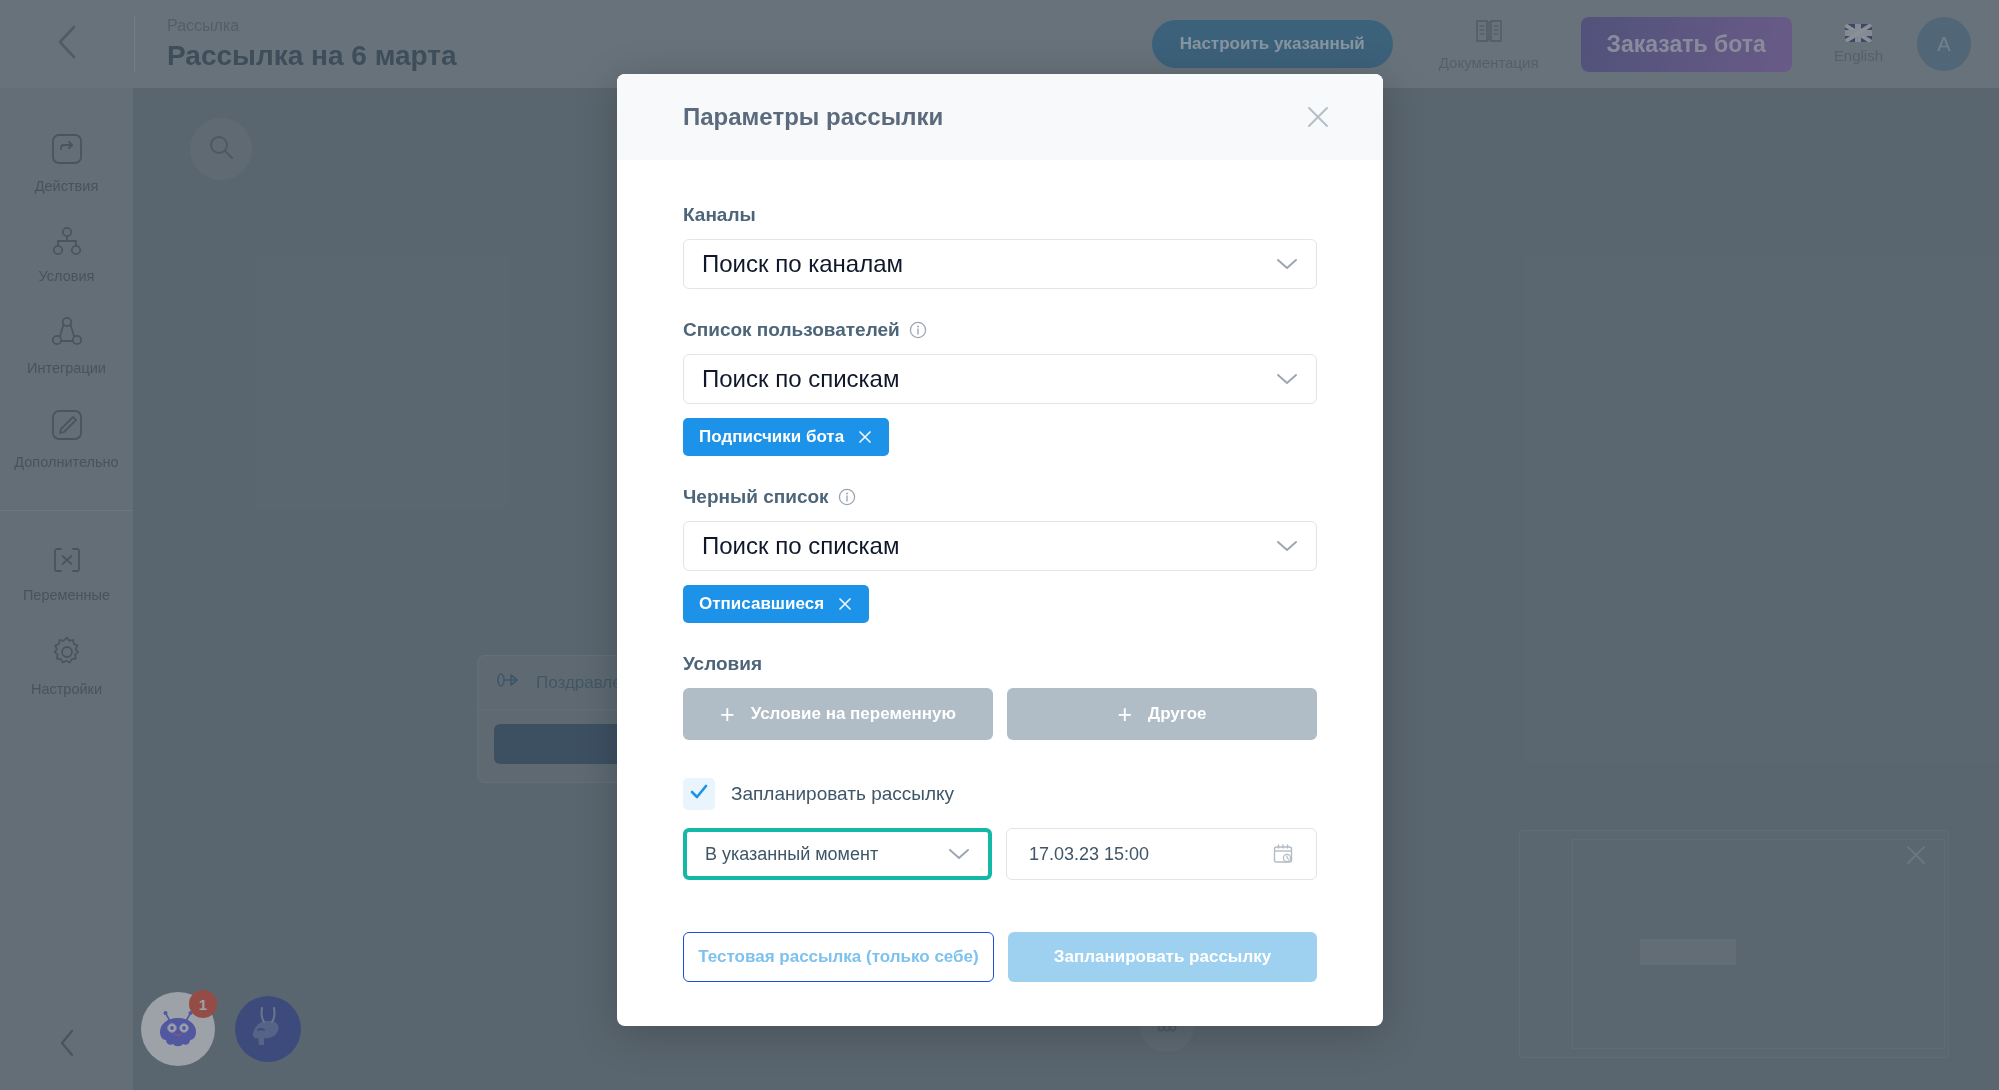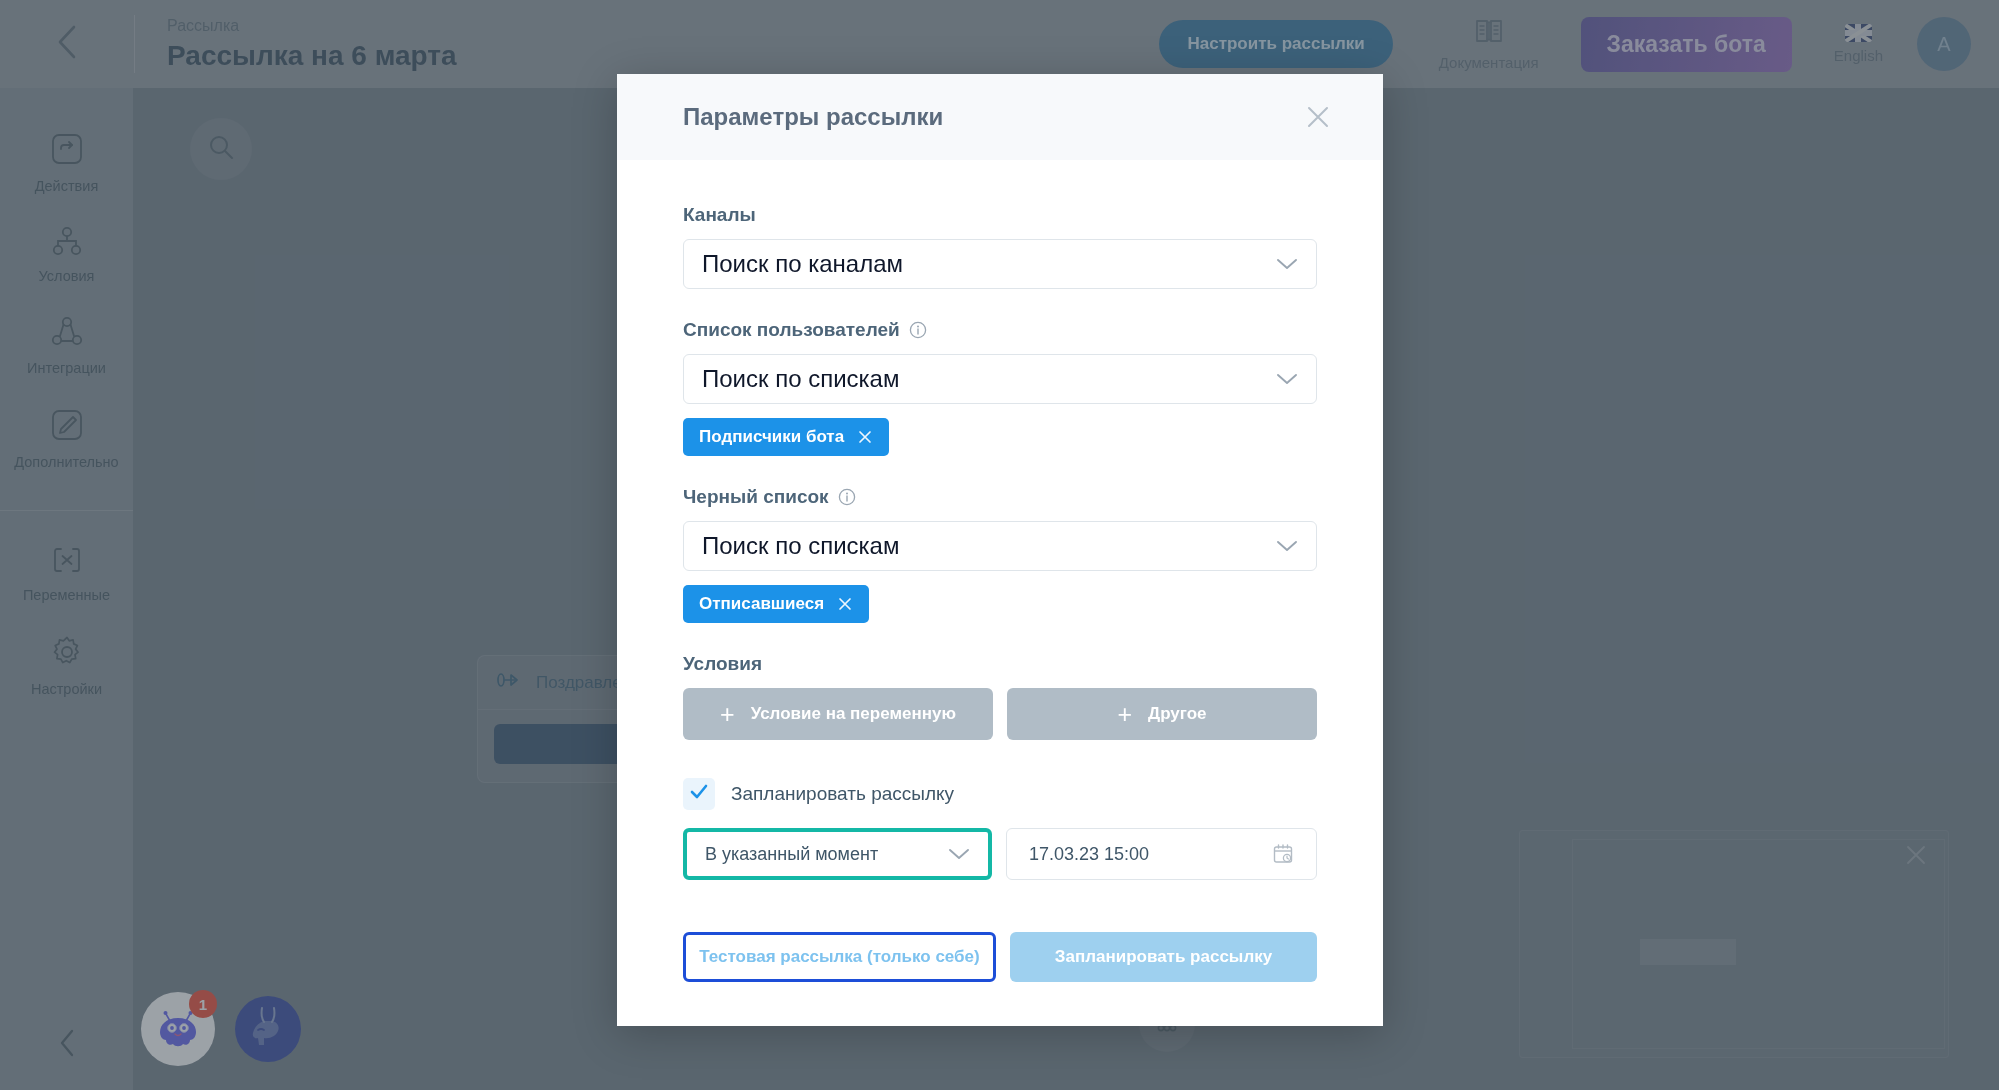--- a/index.html
+++ b/index.html
@@ -184,21 +184,21 @@
     background: #2b3f9e; display: flex; align-items: center; justify-content: center;
     cursor: pointer;
   }
 
   
   #modal {
     position: absolute; z-index: 80;
     left: 617px; top: 74px;
     width: 766px;
     background: #fff;
-    border-radius: 0;
+    border-radius: 8px;
     box-shadow: 0 8px 42px rgba(0,0,0,0.22);
     overflow: hidden;
   }
   .modal-head {
     height: 86px; background: #f7f9fb;
     display: flex; align-items: center;
     padding: 0 44px 0 66px;
   }
   .modal-title { font-size: 24px; font-weight: 700; color: #5b6b7d; }
   .modal-close { margin-left: auto; cursor: pointer; padding: 8px; line-height: 0; }
@@ -249,21 +249,21 @@
     flex: 1; height: 52px; border: 1px solid #dfe5ea; border-radius: 6px;
     display: flex; align-items: center; padding: 0 22px; cursor: text;
   }
   .dt-input .val { font-size: 18px; color: #3f5668; }
   .dt-input .cal { margin-left: auto; line-height: 0; }
   .modal-foot {
     display: flex; gap: 14px;
     padding: 52px 66px 44px 66px;
   }
   .btn-test {
-    flex: 1; height: 50px; border: 3px solid #1d4ed8; border-radius: 6px;
+    flex: 1; height: 50px; border: 1px solid #1d4ed8; border-radius: 6px;
     background: #fff; color: #7dc2ef;
     font-size: 17px; font-weight: 600; font-family: inherit; cursor: pointer;
   }
   .btn-schedule {
     flex: 1; height: 50px; border: none; border-radius: 6px;
     background: #9ed0ef; color: #fff;
     font-size: 17px; font-weight: 600; font-family: inherit; cursor: pointer;
   }
 </style>
 </head>
@@ -279,21 +279,21 @@
         </svg>
       </span>
     </div>
     <div class="hdr-divider"></div>
     <div class="hdr-titles">
       <div class="hdr-sub">Рассылка</div>
       <div class="hdr-title">Рассылка на 6 марта</div>
     </div>
 
     <div class="hdr-right">
-      <button class="btn-primary-hdr">Настроить рассылки</button>
+      <button class="btn-primary-hdr">Настроить указанный</button>
 
       <div class="hdr-docs">
         <span>
           <svg width="30" height="28" viewBox="0 0 30 28" fill="none">
             <path d="M3 4 H13 V24 H3 Z M17 4 H27 V24 H17 Z" stroke="#5e6d79" stroke-width="1.8" stroke-linejoin="round"></path>
             <path d="M13 4 L15 6 L17 4 M13 24 L15 22 L17 24 M15 6 V22" stroke="#5e6d79" stroke-width="1.6"></path>
             <path d="M6 9h4M6 13h4M6 17h4M20 9h4M20 13h4M20 17h4" stroke="#5e6d79" stroke-width="1.4" stroke-linecap="round"></path>
           </svg>
         </span>
         <span>Документация</span>

